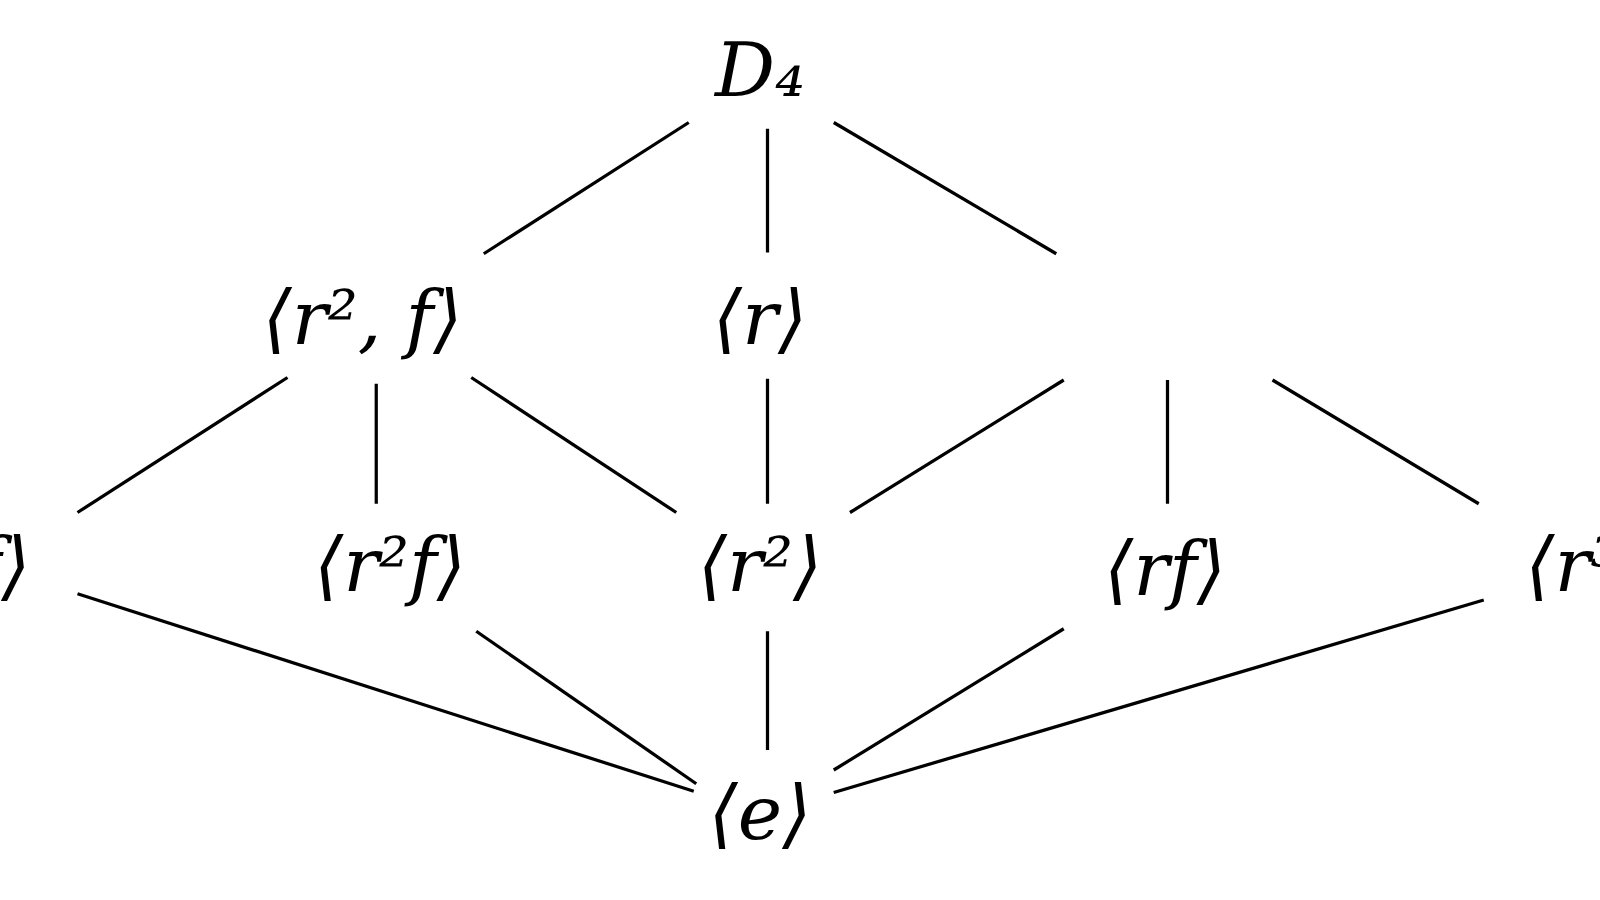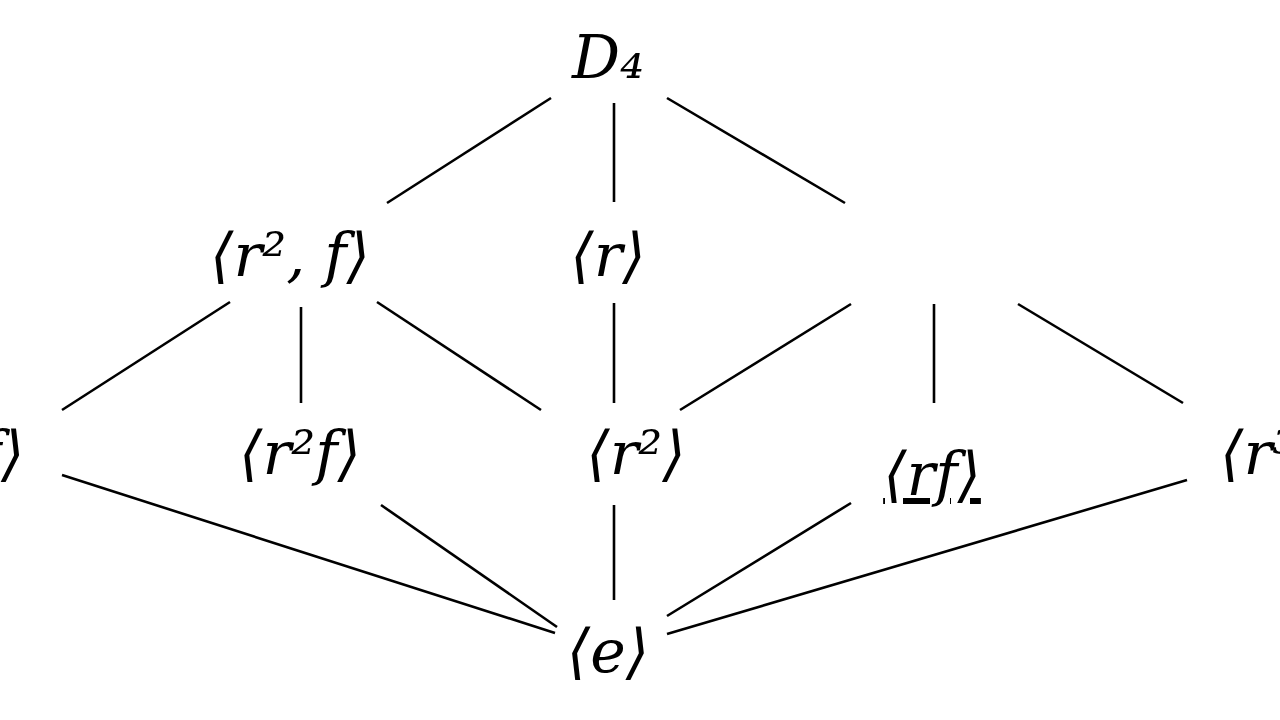--- a/index.html
+++ b/index.html
@@ -61,23 +61,23 @@
 
   <div class="node" style="left: 608px; top: 57px;">D₄</div>
 
   <div class="node" style="left: 290px; top: 255px;">⟨r², f⟩</div>
 
   <div class="node" style="left: 608px; top: 255px;">⟨r⟩</div>
 
 
   <div class="node" style="left: -10px; top: 453px;">⟨f⟩</div>
 
-  <div class="node" style="left: 300px; top: 453px; text-align: center;">⟨r²f⟩</div>
+  <div class="node" style="left: 312px; top: 453px; text-align: center;">⟨r²f⟩</div>
 
-  <div class="node" style="left: 636px; top: 453px; text-align: center;">⟨r²⟩</div>
+  <div class="node" style="left: 608px; top: 453px; text-align: center;">⟨r²⟩</div>
 
-  <div class="node" style="left: 932px; top: 474px; text-decoration: underline;">⟨rf⟩</div>
+  <div class="node" style="left: 932px; top: 456px;">⟨rf⟩</div>
 
   <div class="node" style="left: 1281px; top: 453px;">⟨r³f⟩</div>
 
   <div class="node" style="left: 608px; top: 651px;">⟨e⟩</div>
 
 </div>
 
 </body></html>

